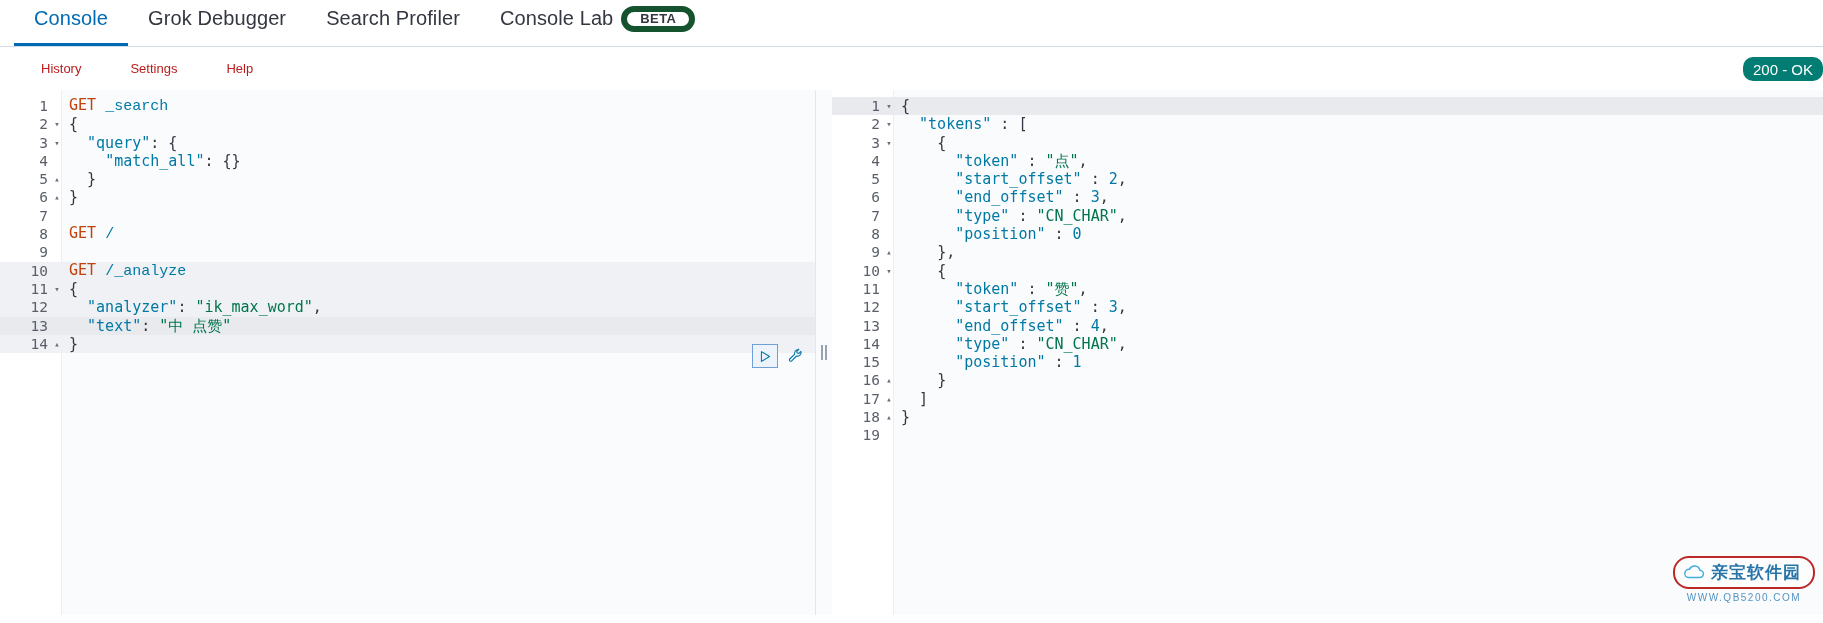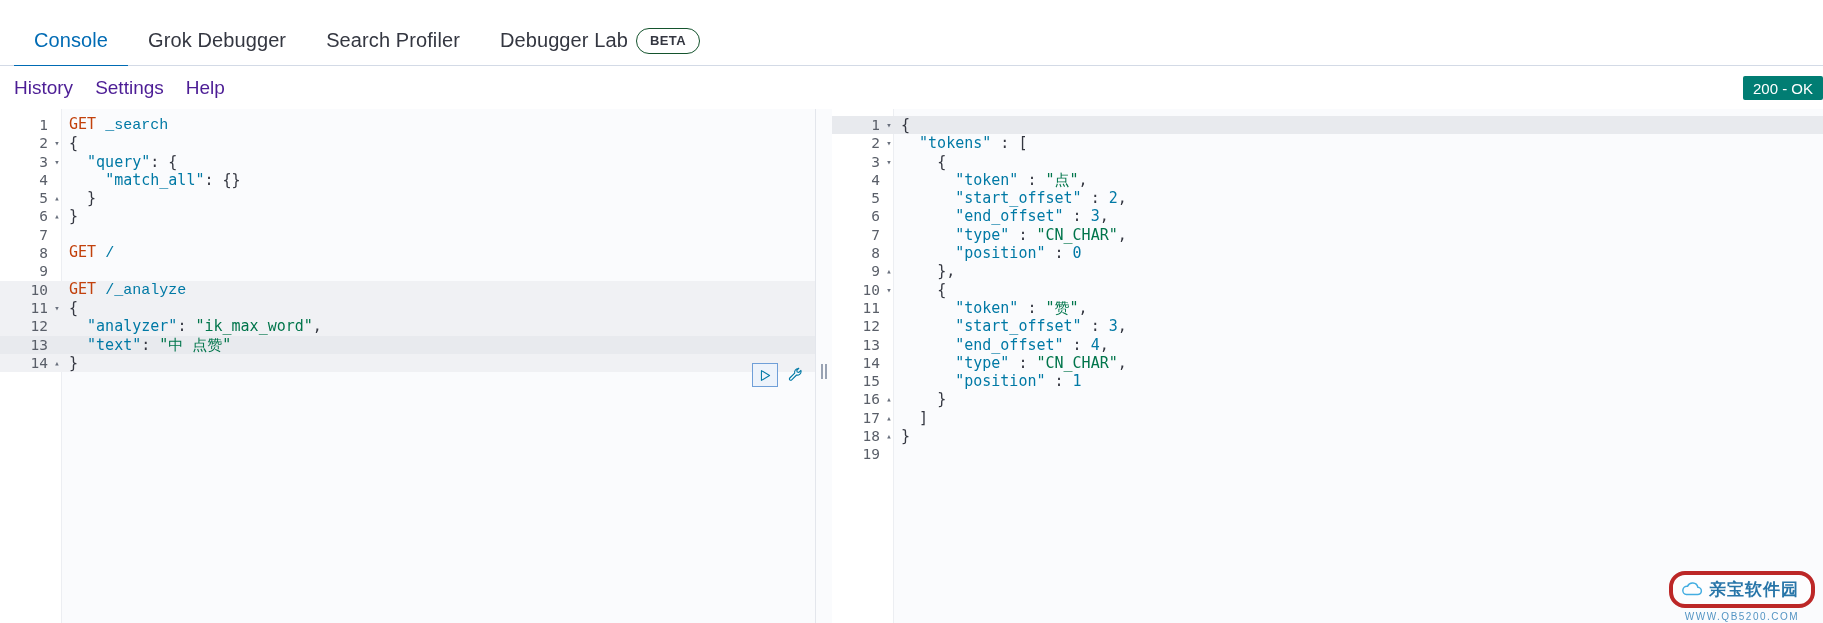--- a/index.html
+++ b/index.html
@@ -7,23 +7,23 @@
     width: 1823px; height: 623px;
     background: #ffffff;
     font-family: "Liberation Sans", sans-serif;
     overflow: hidden;
   }
   .app { position: relative; width: 1823px; height: 623px; background: #fff; }
 
   
   .tabbar {
     position: relative;
-    height: 66px;
-    display: flex;
-    align-items: center;
+    height: 47px;
+    display: flex;
+    align-items: flex-end;
     padding: 16px 0 0 14px;
     border-bottom: 1px solid #d3dae6;
     background: #fff;
   }
   .tab {
     position: relative;
     height: 55px;
     display: flex;
     align-items: center;
     padding: 0 20px;
@@ -40,59 +40,60 @@
     left: 0; right: 0; bottom: 0;
     height: 3px;
     background: #006bb4;
   }
   .beta-badge {
     margin-left: 8px;
     display: inline-flex;
     align-items: center;
     height: 26px;
     padding: 0 13px;
-    border: 1px solid #14532d;
+    border: 6px solid #14532d;
     border-radius: 13px;
     font-size: 13px;
     font-weight: bold;
     color: #343741;
     letter-spacing: .4px;
     background: #fff;
     cursor: pointer;
   }
 
   
   .subnav {
     position: relative;
     height: 43px;
     display: flex;
     align-items: center;
     padding-left: 14px;
     background: #fff;
   }
   .subnav-item {
-    font-size: 19px;
-    color: #4c1d95;
+    font-size: 13px;
+    color: #b91c1c;
     margin-right: 22px;
     cursor: pointer;
     white-space: nowrap;
+    margin-left: 27px;
   }
   .status-badge {
     position: absolute;
     right: 0;
     top: 10px;
     height: 24px;
     display: flex;
     align-items: center;
     padding: 0 10px;
     background: #017d73;
     color: #ffffff;
     font-size: 15px;
     font-weight: 500;
-    border-radius: 2px;
+    border-radius: 10px;
     white-space: nowrap;
   }
 
   
   .editors {
     position: relative;
     height: 525px;
     display: flex;
     background: #fff;
   }
@@ -204,21 +205,21 @@
     display: flex;
     flex-direction: column;
     align-items: center;
     opacity: .95;
     pointer-events: none;
   }
   .wm-pill {
     display: flex;
     align-items: center;
     gap: 6px;
-    border: 4px solid #b91c1c;
+    border: 2px solid #b91c1c;
     border-radius: 16px;
     padding: 3px 12px 3px 8px;
     background: rgba(255,255,255,.75);
   }
   .wm-title { font-size: 17px; color: #1c6ea4; font-weight: bold; letter-spacing: 1px; }
   .wm-sub { font-size: 10px; color: #4b8fc0; letter-spacing: 1.5px; margin-top: 3px; }
 </style>
 </head>
 <body>
 
@@ -228,21 +229,21 @@
     <div class="tab active">
       <span>Console</span>
     </div>
     <div class="tab">
       <span>Grok Debugger</span>
     </div>
     <div class="tab">
       <span>Search Profiler</span>
     </div>
     <div class="tab">
-      <span>Debugger Lab</span>
+      <span>Console Lab</span>
       <span class="beta-badge">BETA</span>
     </div>
   </div>
 
   <div class="subnav">
     <span class="subnav-item">History</span>
     <span class="subnav-item">Settings</span>
     <span class="subnav-item">Help</span>
     <span class="status-badge" style="background: rgb(1, 125, 115);">200 - OK</span>
   </div>

